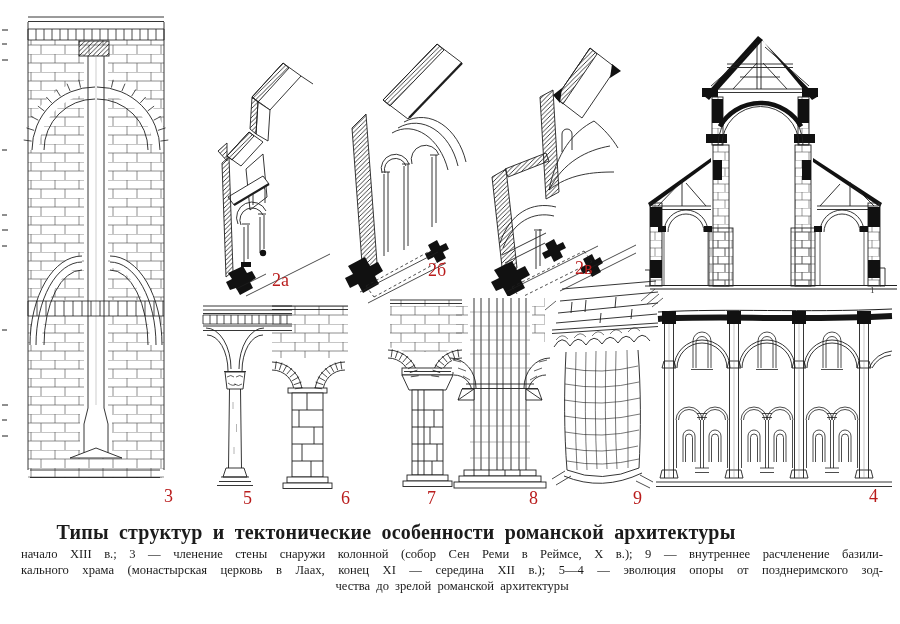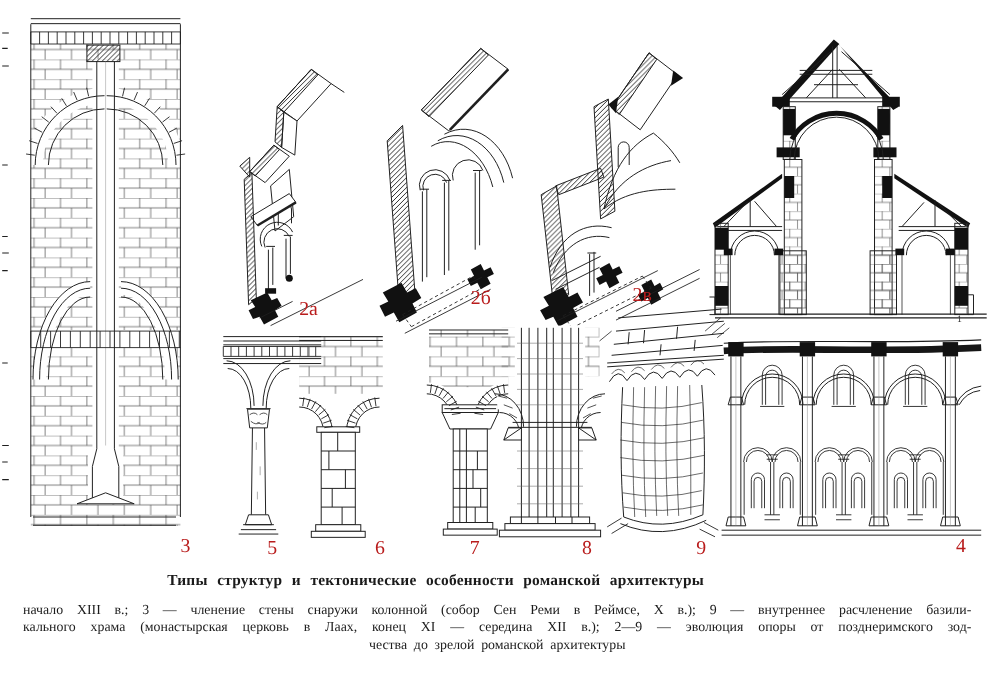--- a/index.html
+++ b/index.html
@@ -2,21 +2,21 @@
 <html><head>
 <meta charset="utf-8">
 <style>
   html,body{margin:0;padding:0;width:900px;height:624px;overflow:hidden;background:#fff}
   body{position:relative;font-family:"Liberation Serif",serif;color:#1b1b1b}
   #plate{position:absolute;left:0;top:0;width:900px;height:624px;background:#fff}
   svg{position:absolute;left:0;top:0}
   .flabel{position:absolute;font-size:18px;color:#b91c1c;white-space:nowrap}
   .flabel.tiny{font-size:9px;color:#333}
   .title{position:absolute;left:0;width:792px;top:521px;text-align:center;font-weight:bold;
-         font-size:14px;word-spacing:5px;letter-spacing:.2px}
+         font-size:20px;word-spacing:5px;letter-spacing:.2px}
   .caption{position:absolute;left:21px;width:862px;top:547px;font-size:12.6px;line-height:15.8px;
            word-spacing:3px}
   .cline{text-align:justify;text-align-last:justify;text-justify:inter-word}
   .cline.last{text-align:center;text-align-last:center}
 </style>
 </head>
 <body>
 
 <div id="plate">
 
@@ -267,17 +267,17 @@
 <span class="flabel" style="left:243px;top:488px">5</span>
 <span class="flabel" style="left:341px;top:488px">6</span>
 <span class="flabel" style="left:427px;top:488px">7</span>
 <span class="flabel" style="left:529px;top:488px">8</span>
 <span class="flabel" style="left:633px;top:488px">9</span>
 <span class="flabel" style="left:869px;top:486px">4</span>
 
 <div class="title">Типы структур и тектонические особенности романской архитектуры</div>
 <div class="caption">
   <div class="cline">начало XIII в.; 3 — членение стены снаружи колонной (собор Сен Реми в Реймсе, X в.); 9 — внутреннее расчленение базили-</div>
-  <div class="cline">кального храма (монастырская церковь в Лаах, конец XI — середина XII в.); 2—9 — эволюция опоры от позднеримского зод-</div>
+  <div class="cline">кального храма (монастырская церковь в Лаах, конец XI — середина XII в.); 5—4 — эволюция опоры от позднеримского зод-</div>
   <div class="cline last">чества до зрелой романской архитектуры</div>
 </div>
 
 </div>
 
 </body></html>

